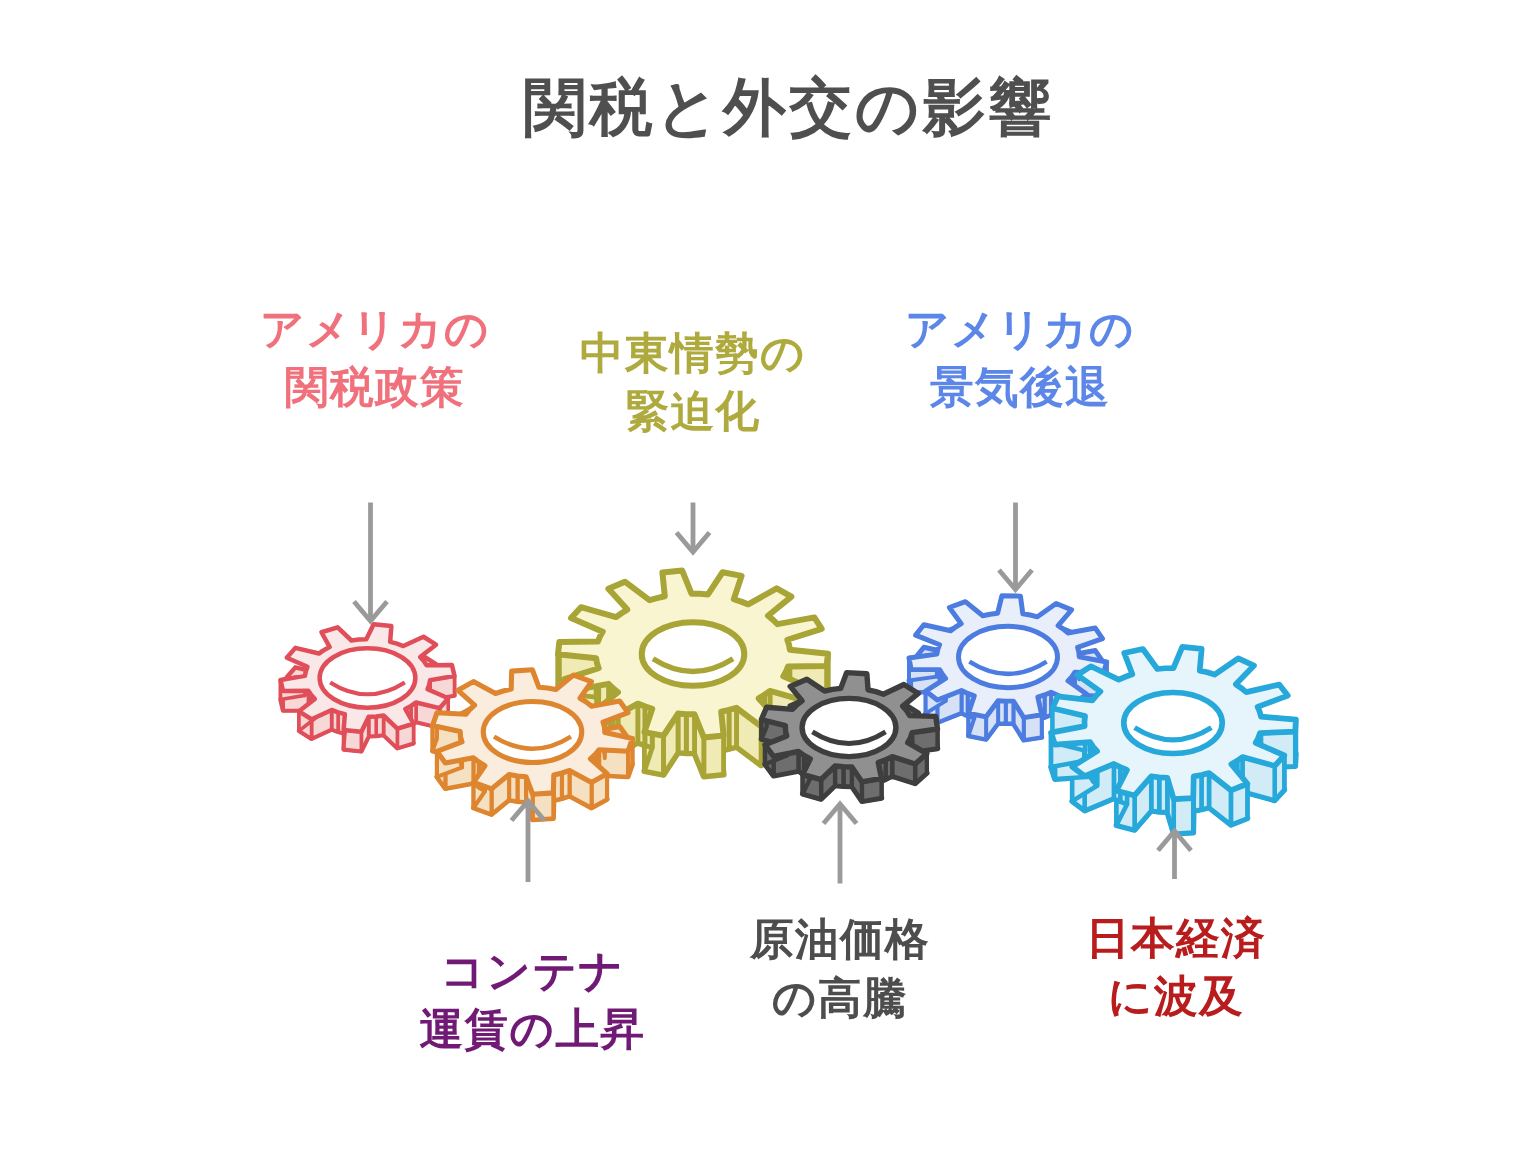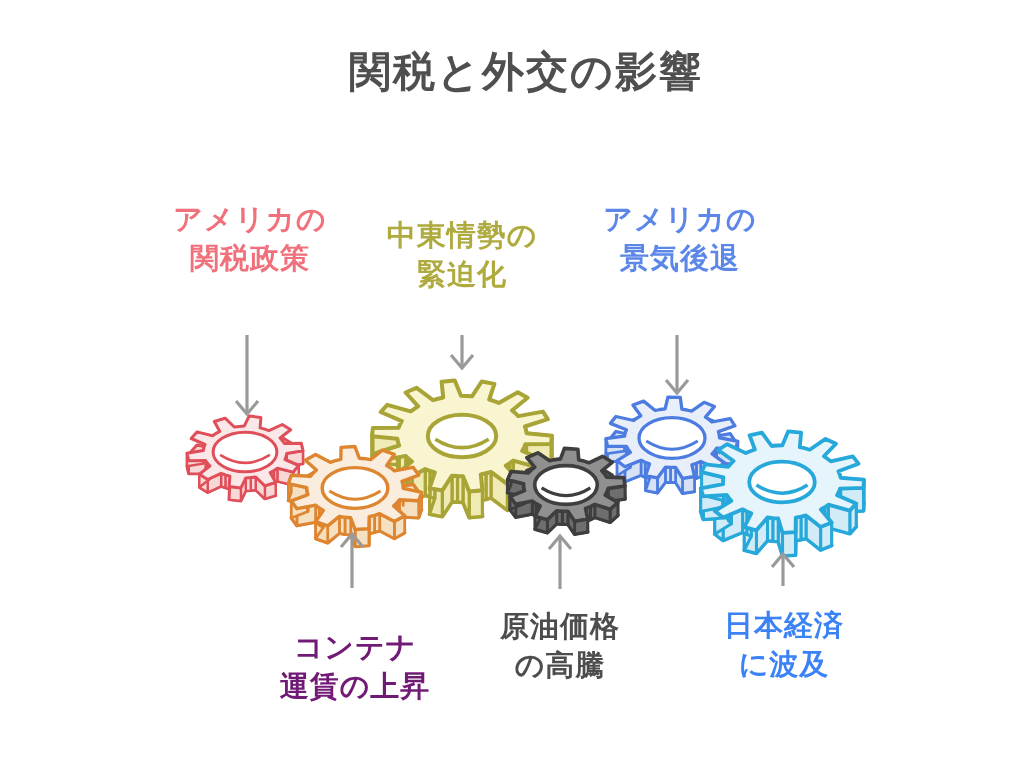--- a/index.html
+++ b/index.html
@@ -280,14 +280,14 @@
 <div class="gear-label" style="color: rgb(240, 113, 123); left: 250px; top: 200px;">アメリカの
 関税政策</div>
 <div class="gear-label" style="color: rgb(174, 170, 61); left: 462px; top: 216px;">中東情勢の
 緊迫化</div>
 <div class="gear-label" style="color: rgb(92, 135, 232); left: 680px; top: 200px;">アメリカの
 景気後退</div>
 <div class="gear-label" style="color: #701a75; left: 355px; top: 628px;">コンテナ
 運賃の上昇</div>
 <div class="gear-label" style="color: rgb(77, 77, 77); left: 560px; top: 607px;">原油価格
 の高騰</div>
-<div class="gear-label" style="color: #3b82f6; left: 784px; top: 606px;">日本経済
+<div class="gear-label" style="color: #b91c1c; left: 784px; top: 606px;">日本経済
 に波及</div>
 
 </body></html>

